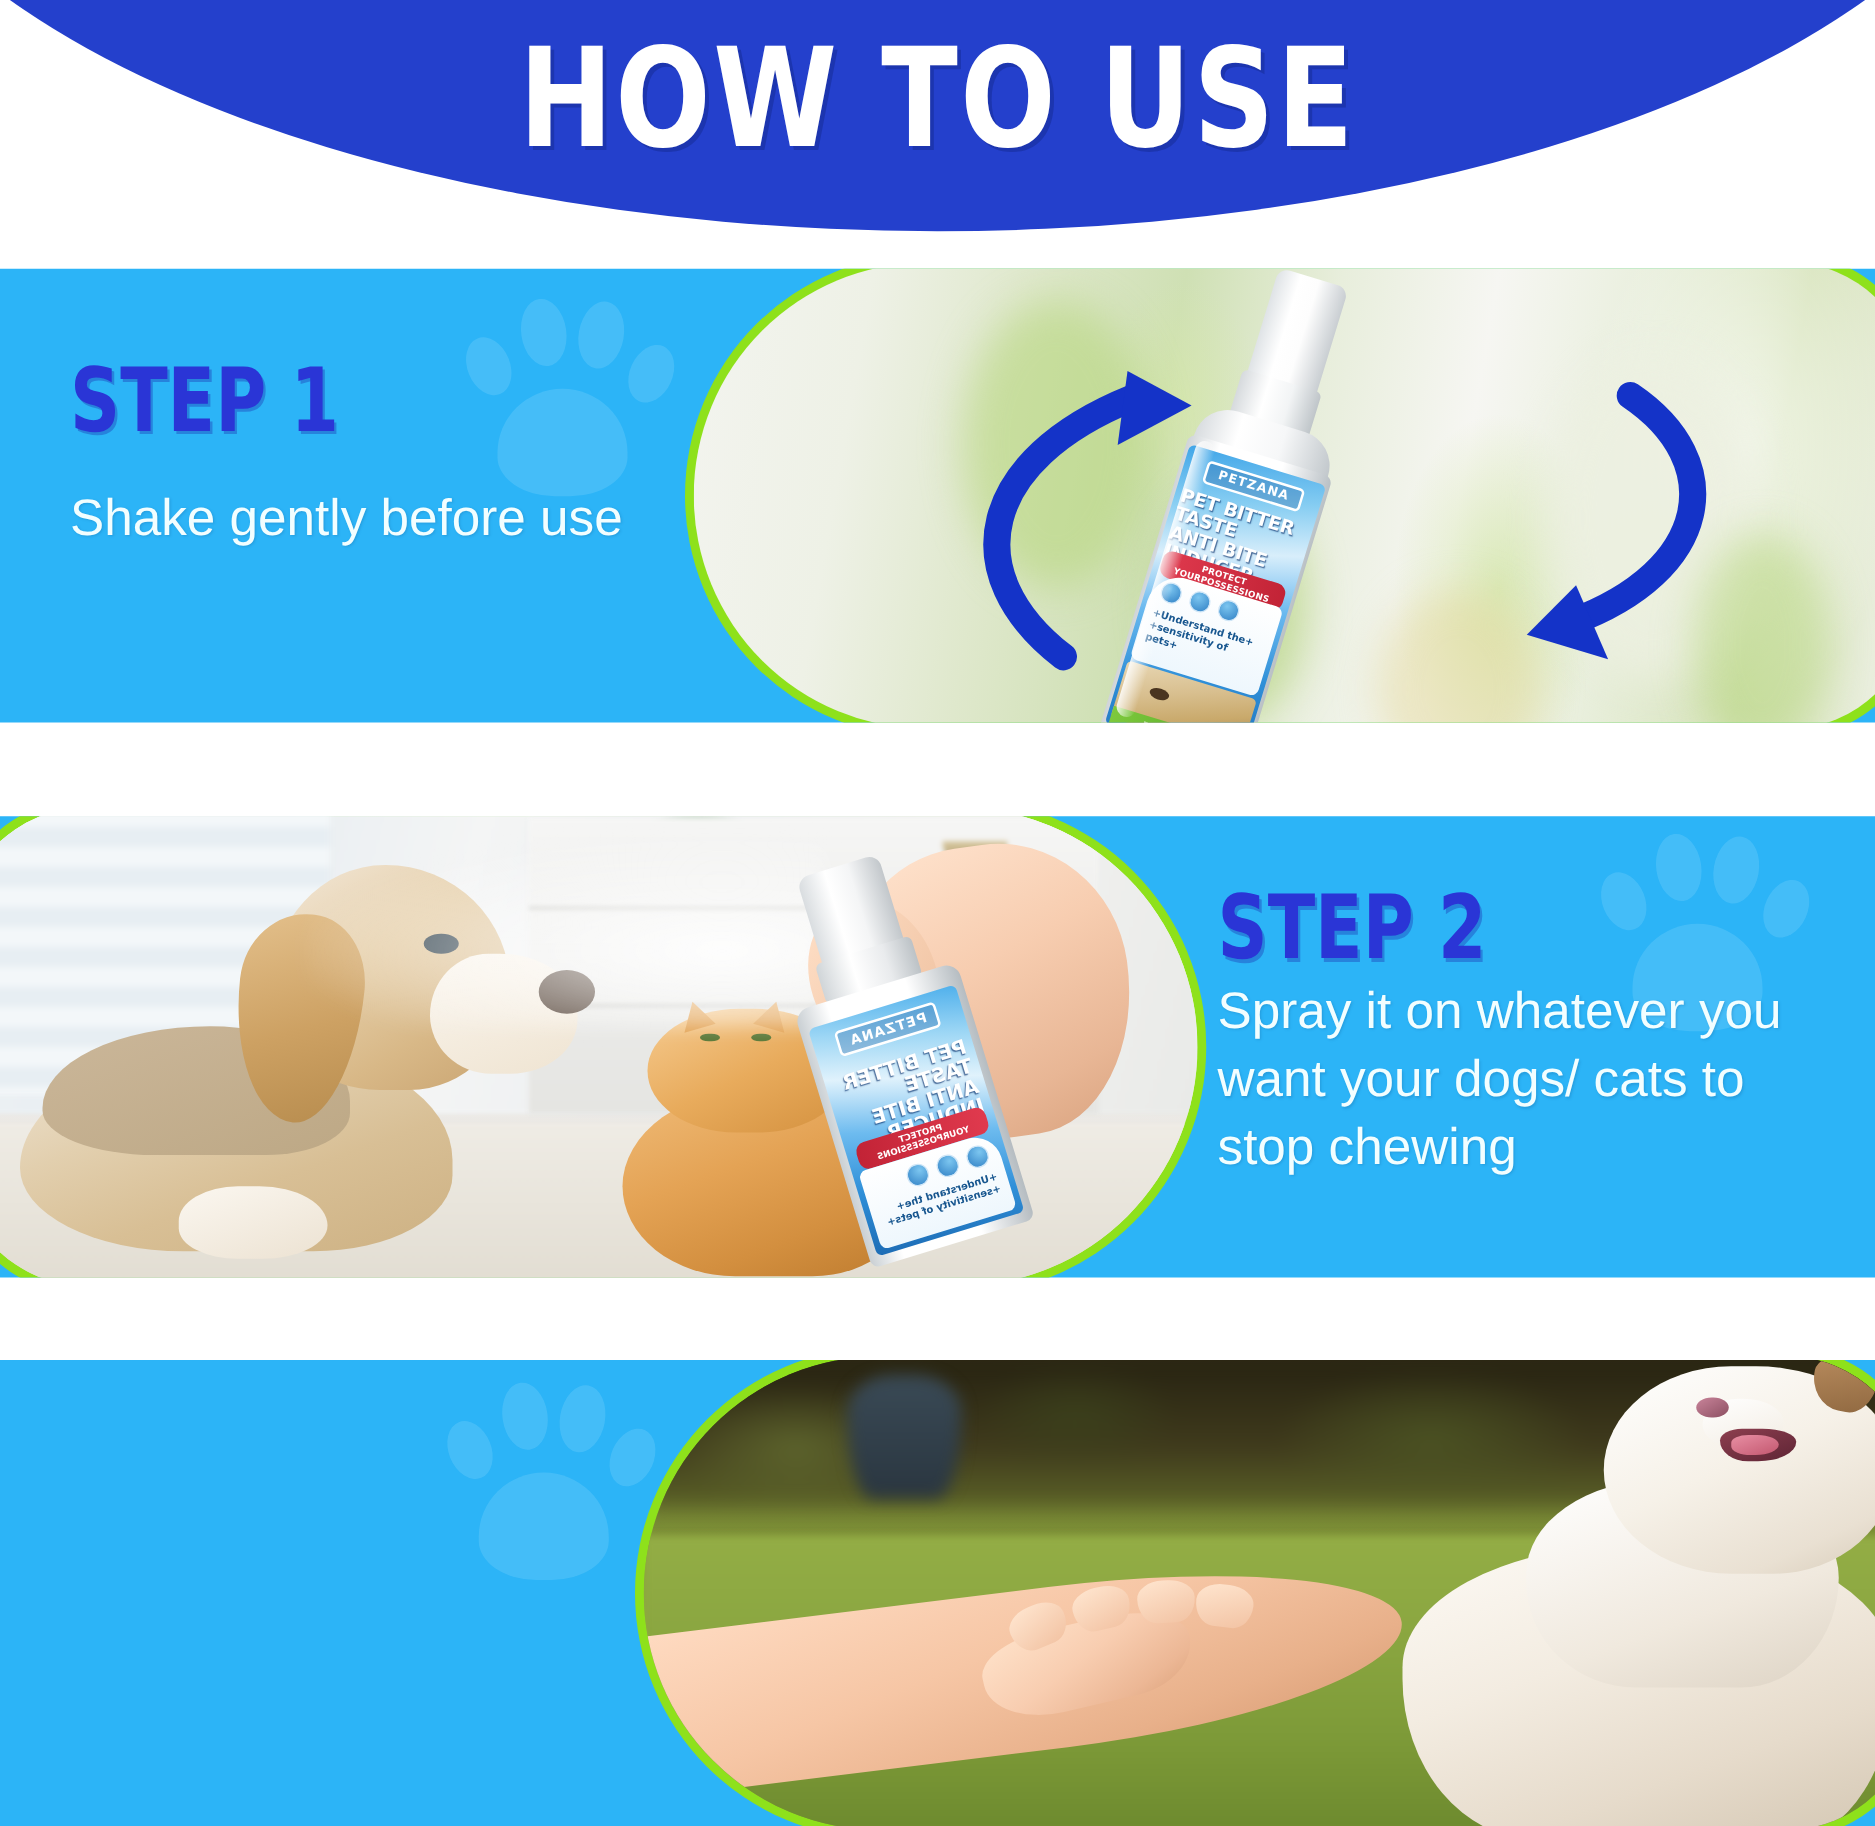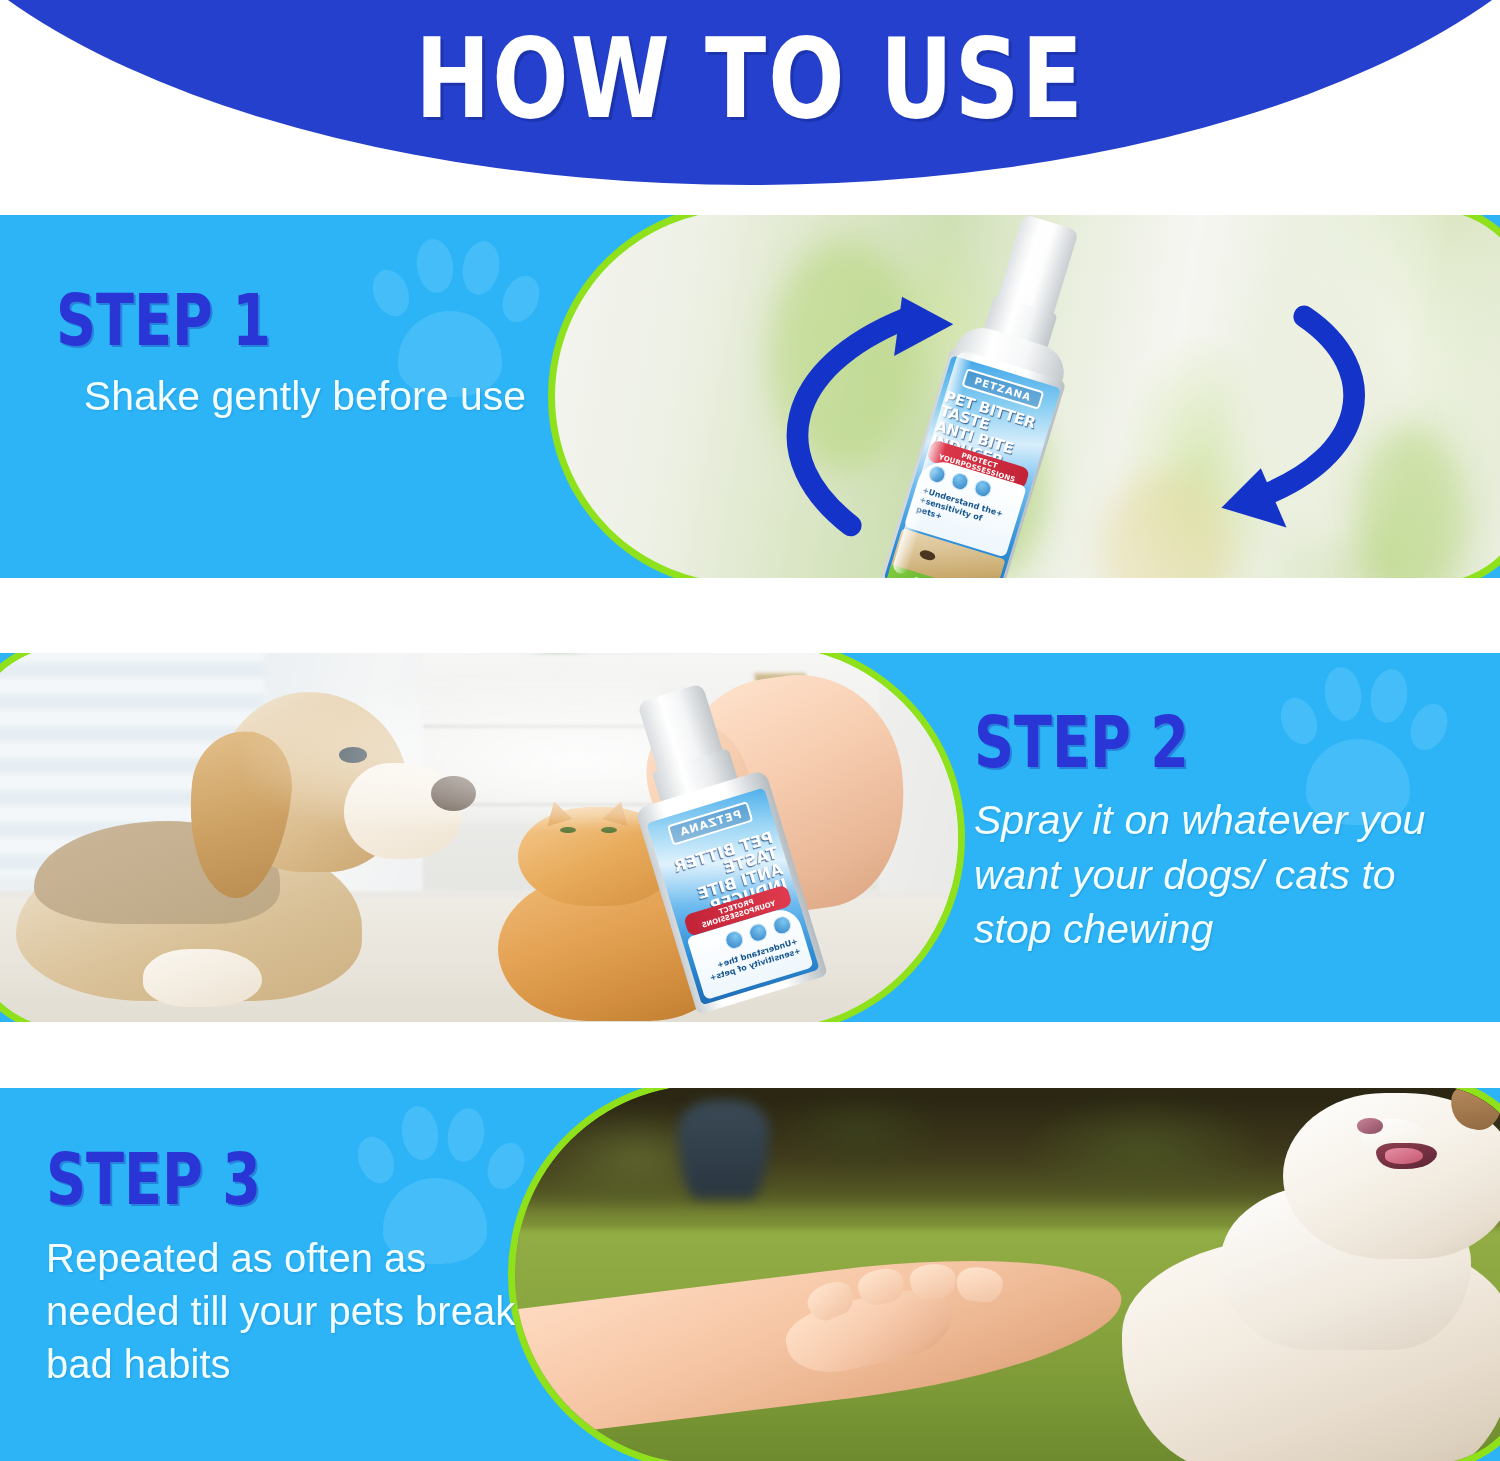--- a/index.html
+++ b/index.html
@@ -82,22 +82,22 @@
   .step-2 .step-head { transform-origin: left top; }
 
   .step-body {
     margin-top: 36px;
     font-family: "Liberation Sans", sans-serif;
     font-size: 41px;
     line-height: 1.33;
     color: #F2FEFF;
     text-shadow: 1px 1px 2px rgba(20,90,150,.25);
   }
-  .step-1 .step-body { margin-top: 26px; text-align: right; }
-  .step-2 .step-body { margin-top: 28px; font-style: italic; }
+  .step-1 .step-body { margin-top: 44px; }
+  .step-2 .step-body { margin-top: 16px; }
   .step-3 .step-body { margin-top: 30px; font-size: 40px; }
 
   
   .paw {
     position: absolute;
     z-index: 1;
     opacity: .30;
     pointer-events: none;
   }
   .paw span {
@@ -745,17 +745,13 @@
           <div class="p3-palm"></div>
           <div class="p3-finger f1"></div>
           <div class="p3-finger f2"></div>
           <div class="p3-finger f3"></div>
           <div class="p3-finger f4"></div>
         </div>
       </div>
     </div>
   </div>
 
-  <div class="txt">
-    <div class="step-head">STEP 3</div>
-    <div class="step-body">Repeated as often as needed till your pets break bad habits</div>
-  </div>
 </section>
 
 </body></html>

